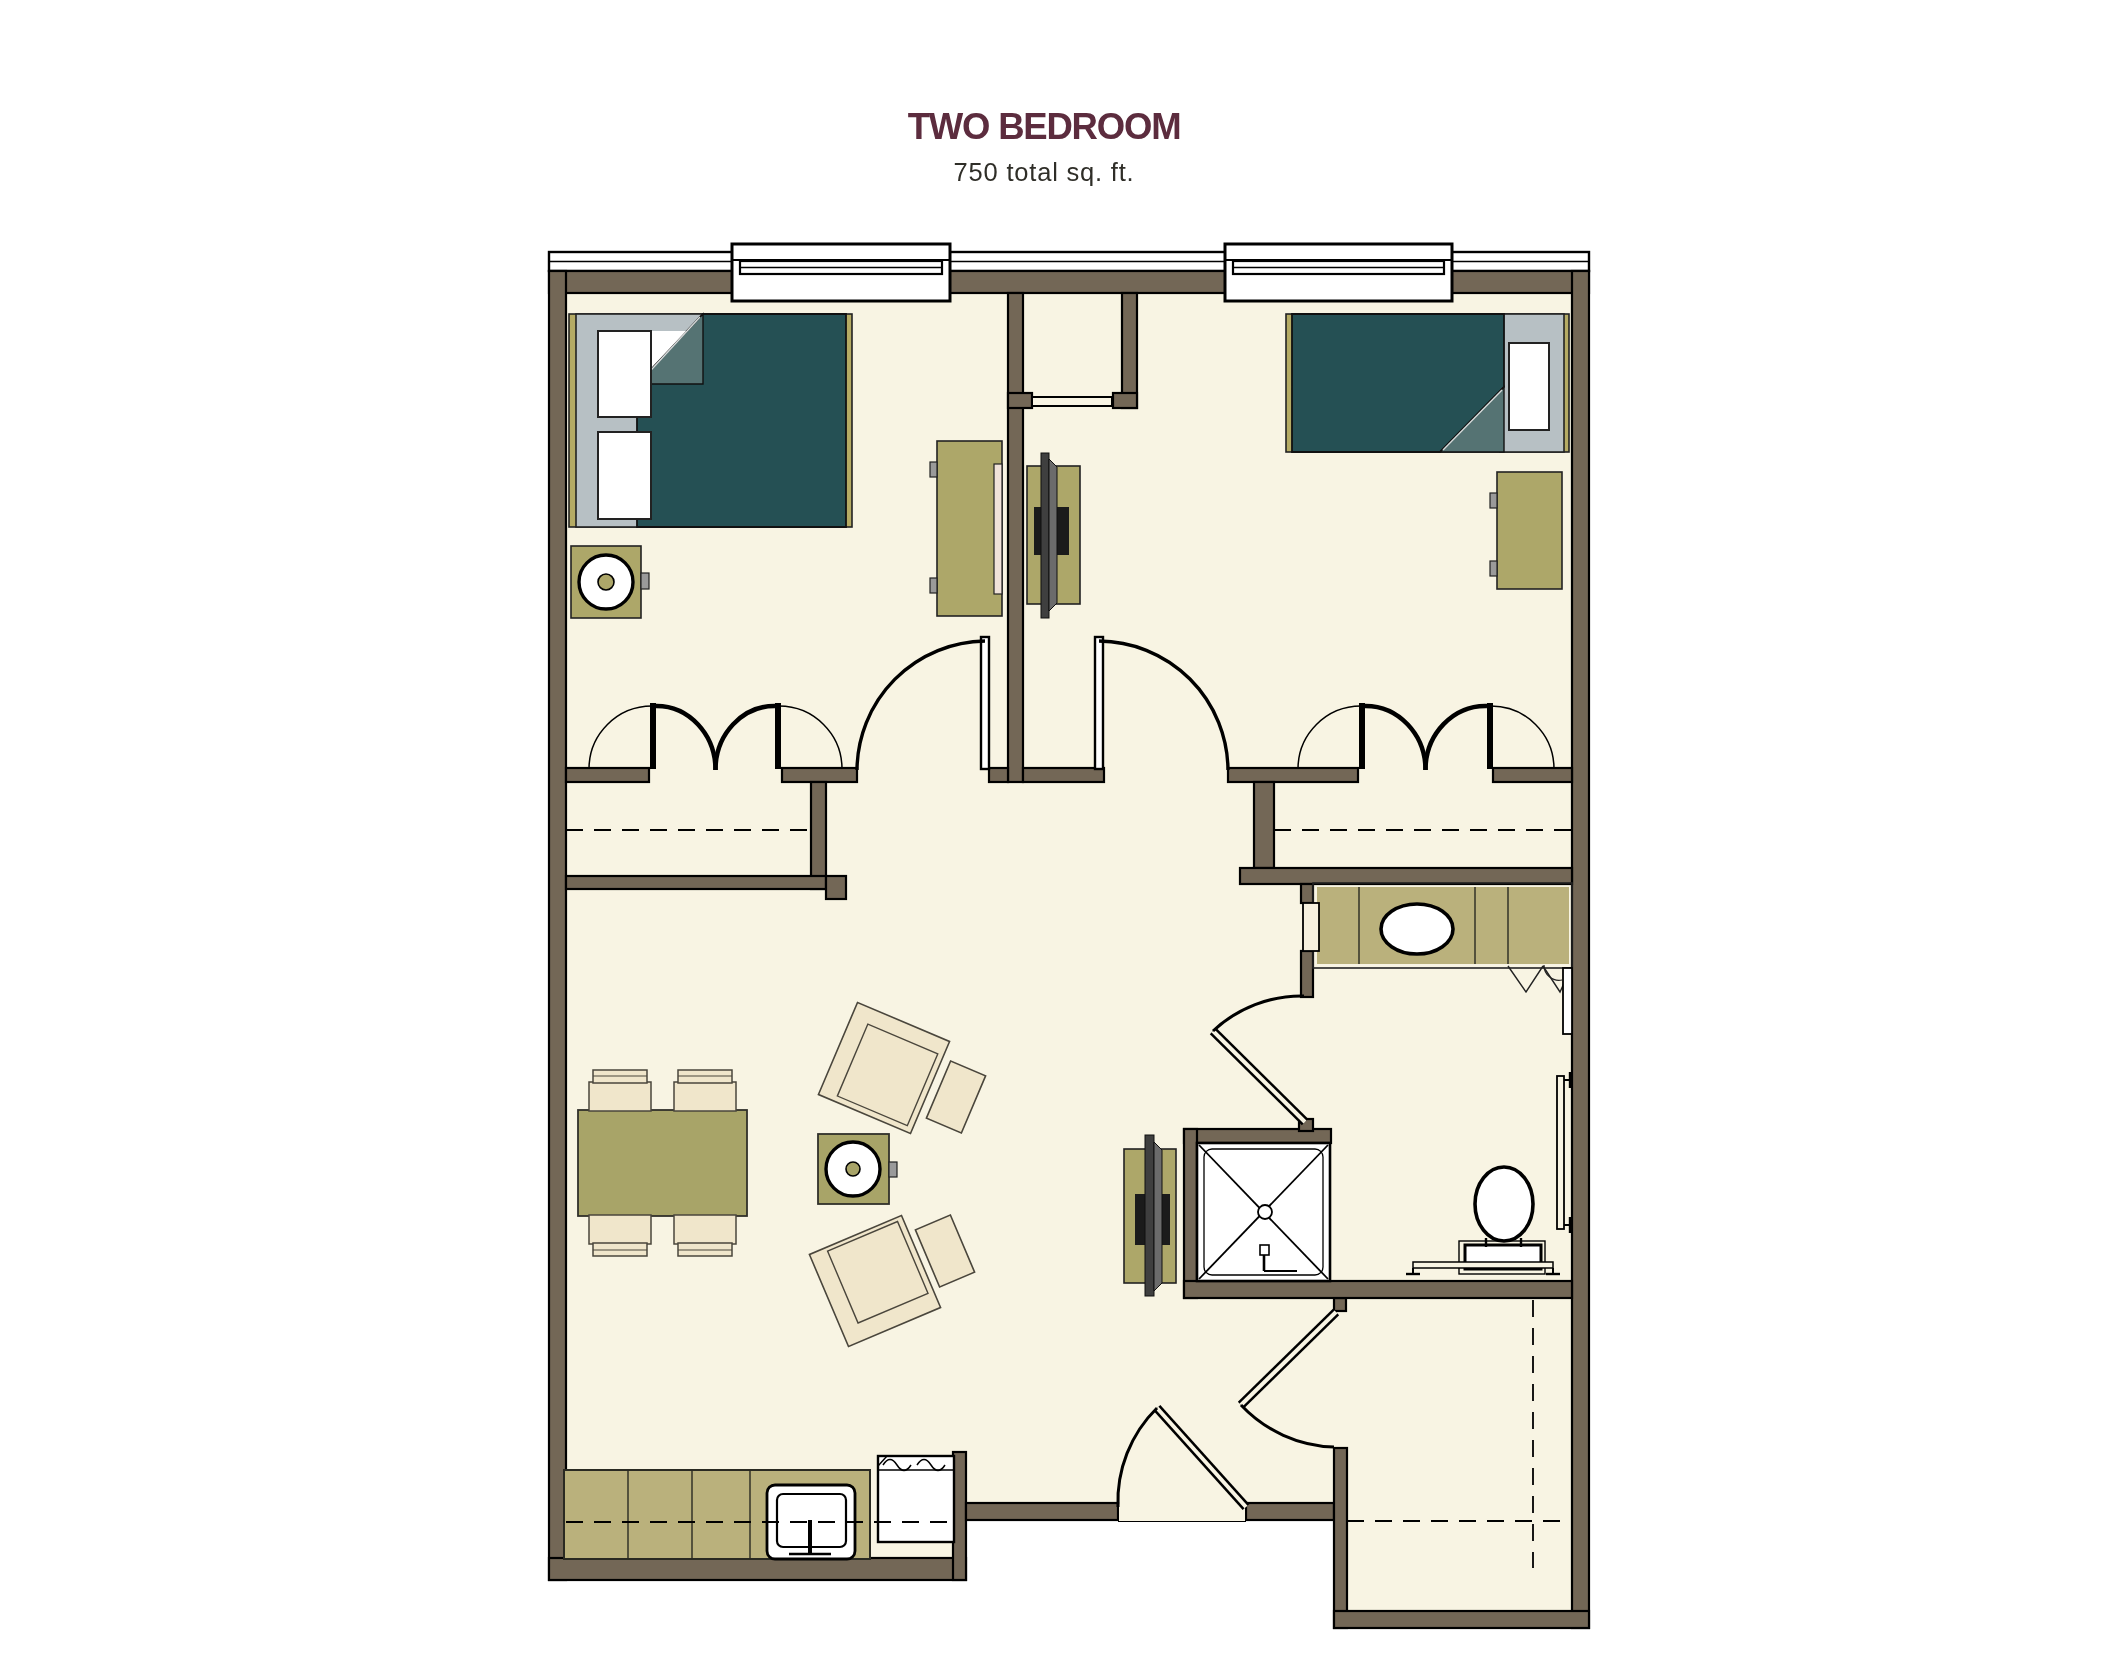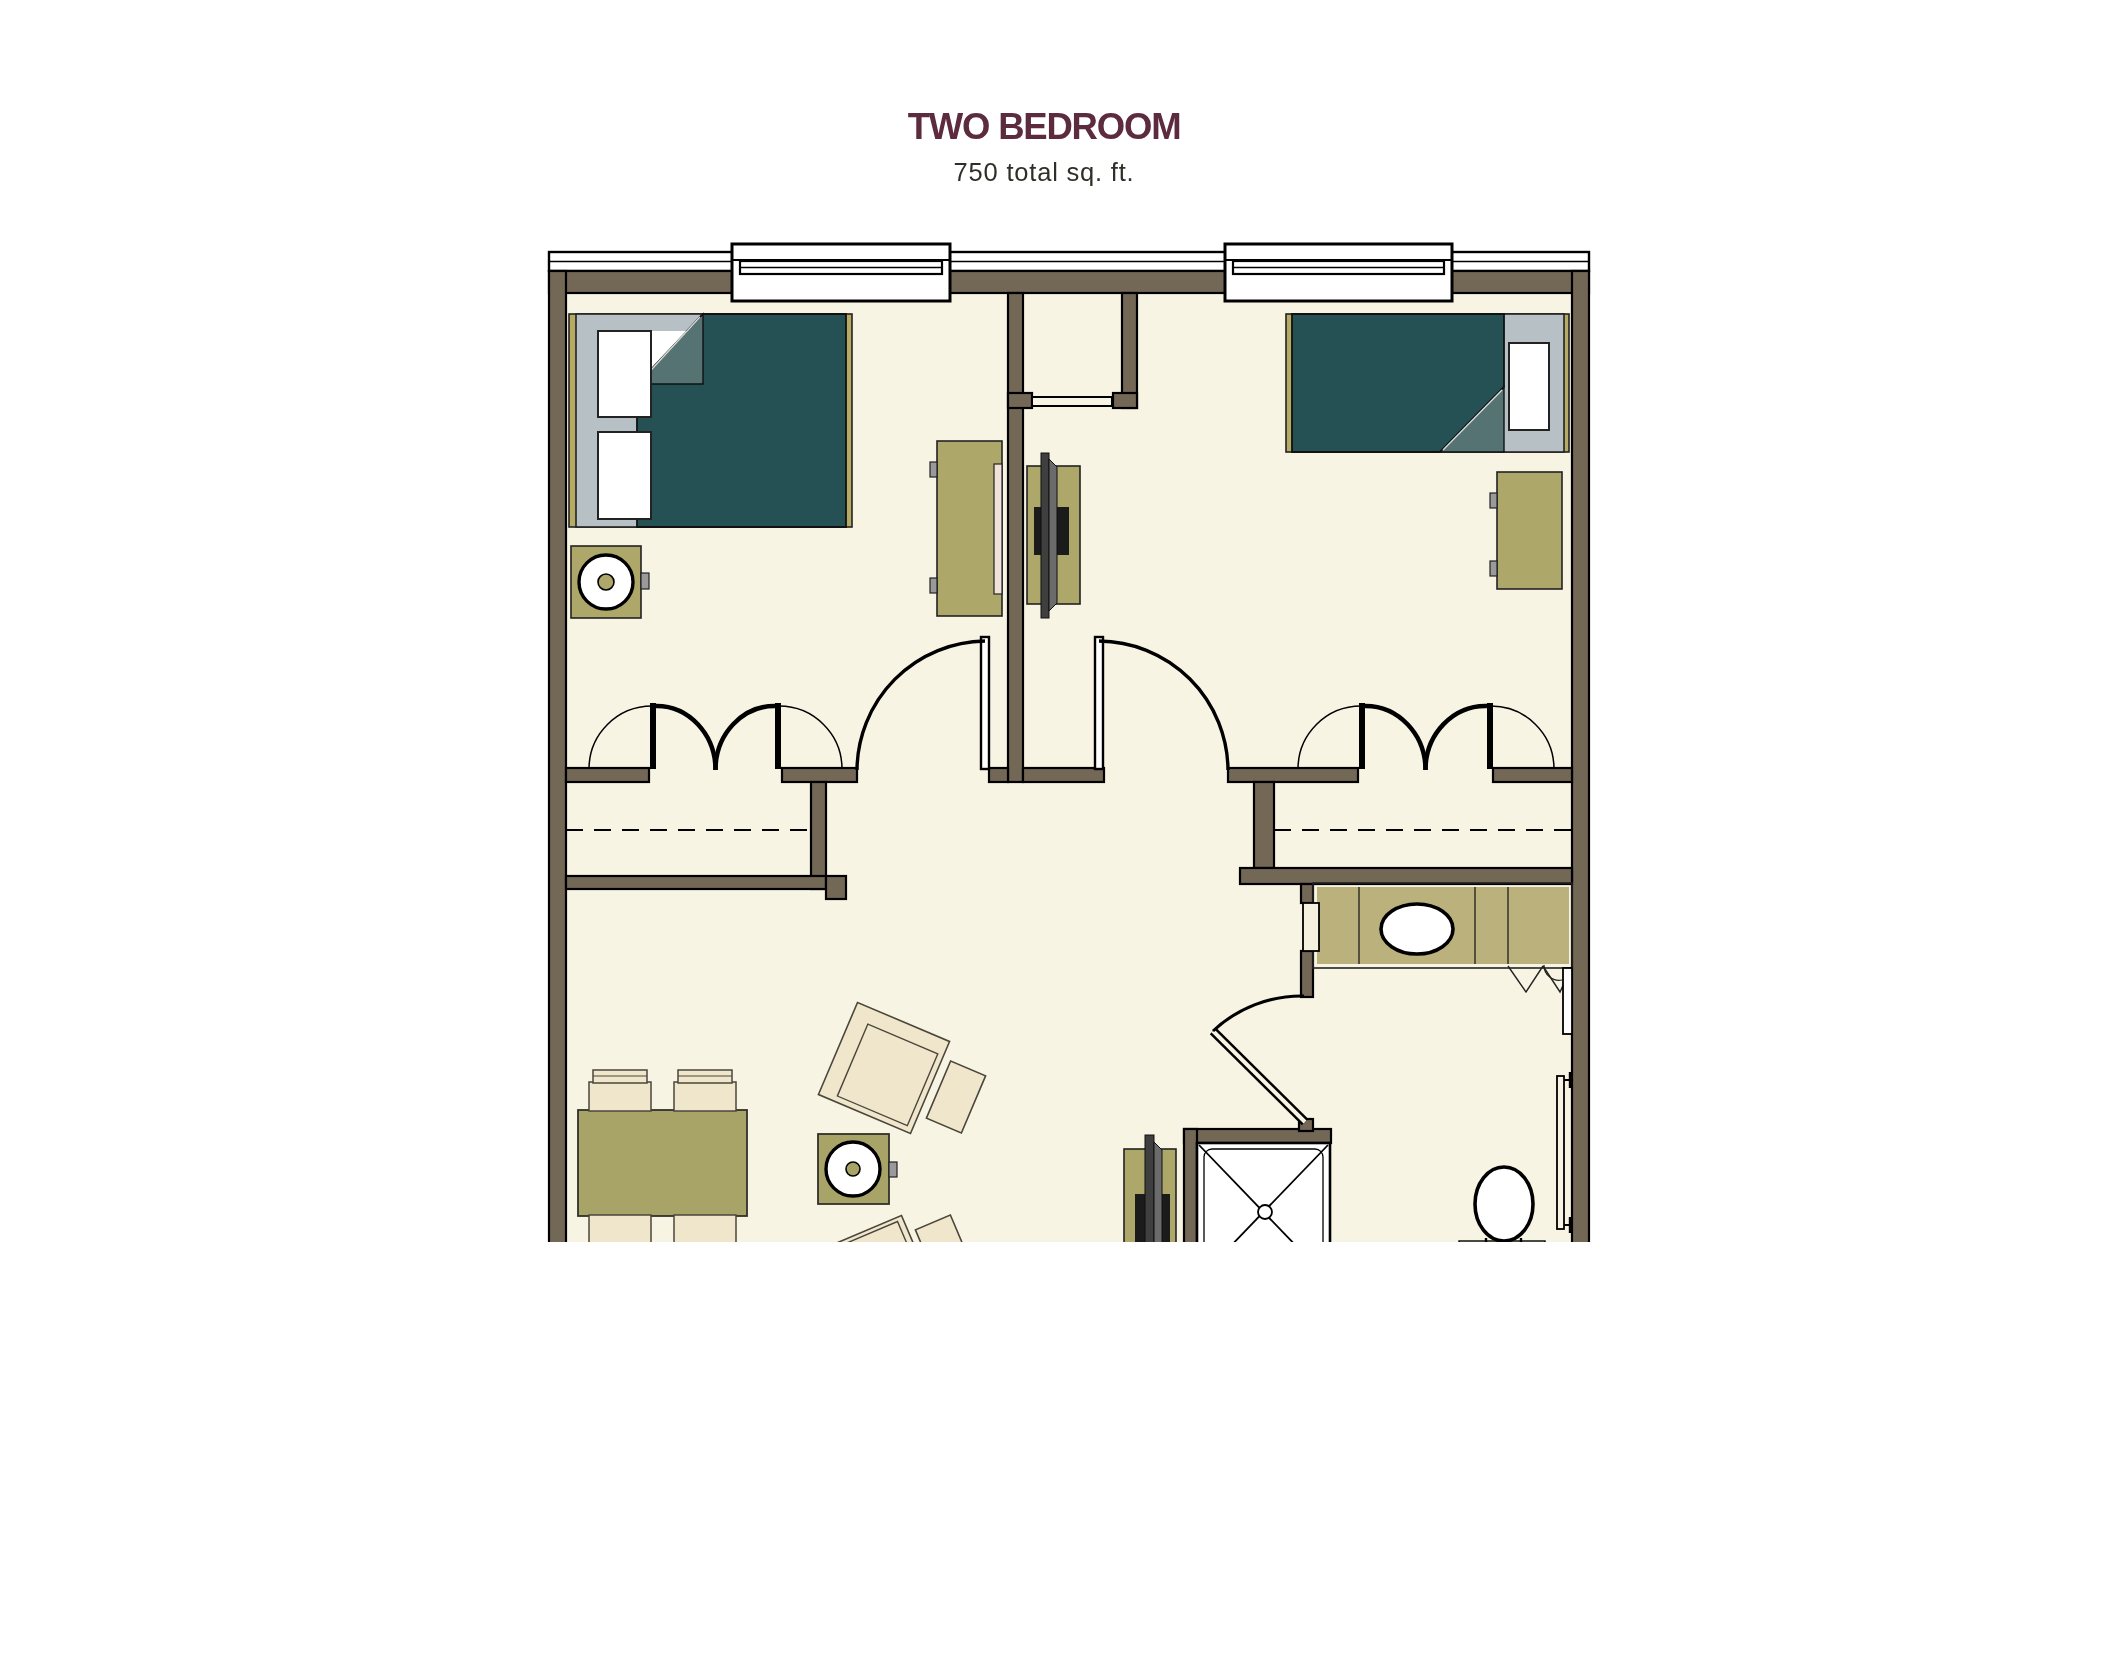--- a/index.html
+++ b/index.html
@@ -1,16 +1,16 @@
 <!DOCTYPE html>
 <html><head>
 <meta charset="utf-8">
 <style>
   html,body{margin:0;padding:0;background:#ffffff;}
-  .page{position:relative;width:2119px;height:1242px;background:#ffffff;overflow:hidden;
+  .page{position:relative;width:2119px;height:1679px;background:#ffffff;overflow:hidden;
         font-family:"Liberation Sans", sans-serif;}
 </style>
 </head>
 <body>
 <div class="page">
 <svg width="2119" height="1679" viewBox="0 0 2119 1679">
 
 <g>
 <text x="1044" y="139" text-anchor="middle" font-family="Liberation Sans, sans-serif" font-size="36.5" font-weight="bold" letter-spacing="-1.2" fill="#5c2c3e">TWO BEDROOM</text>
 </g>

